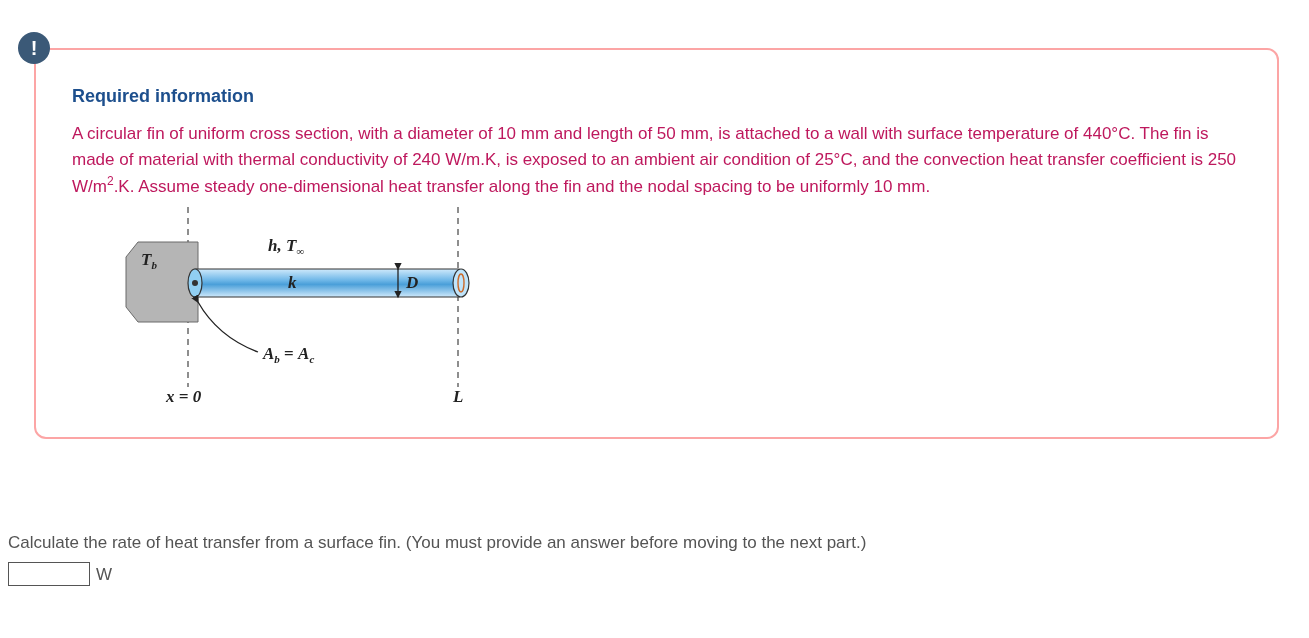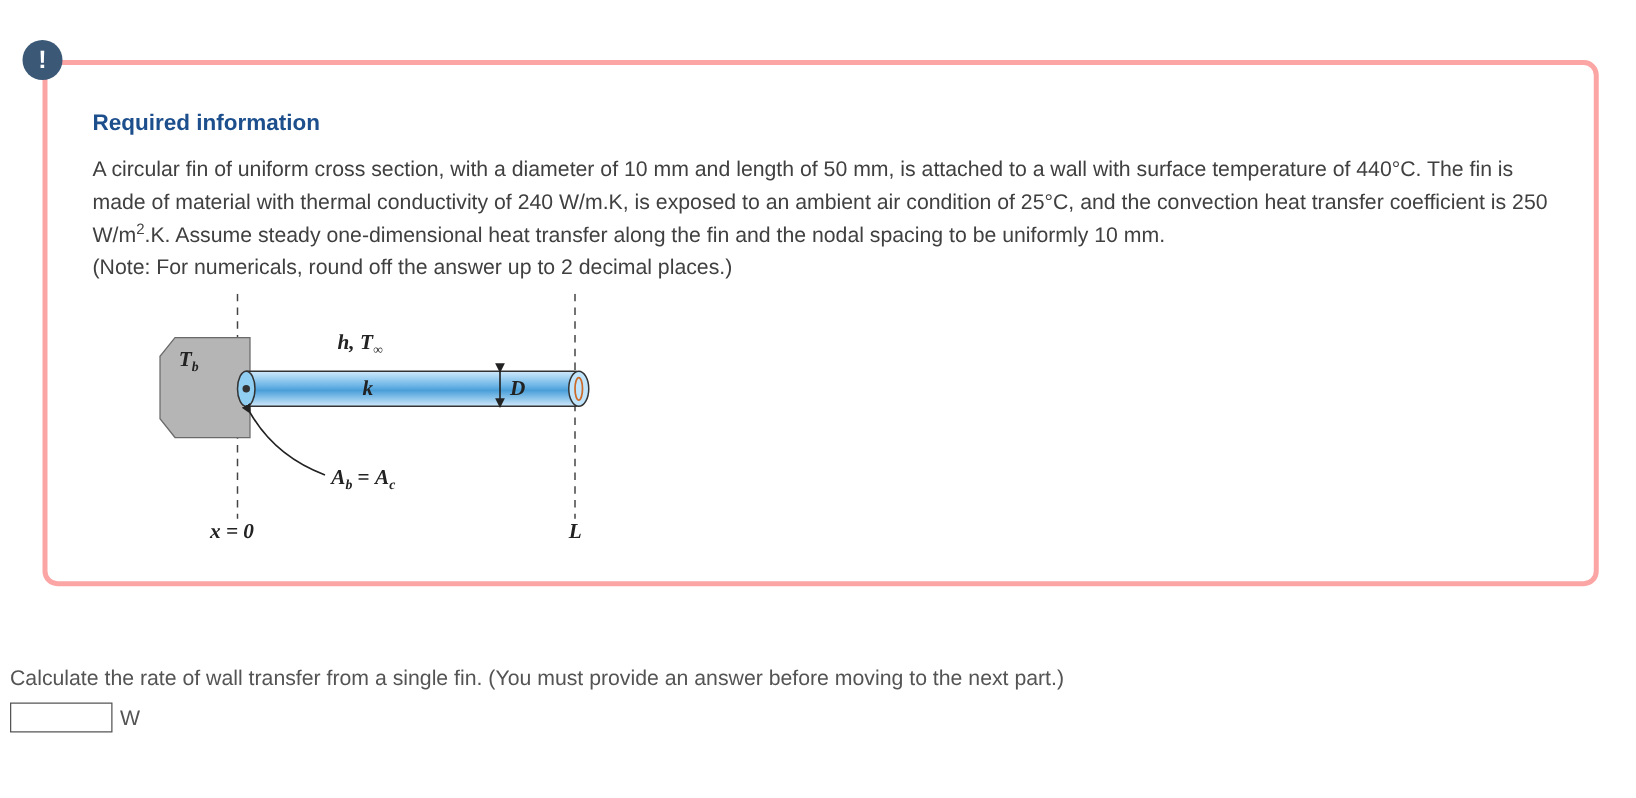--- a/index.html
+++ b/index.html
@@ -29,33 +29,33 @@
       display: flex;
       align-items: center;
       justify-content: center;
       z-index: 10;
     }
     .info-box {
       position: absolute;
       top: 48px;
       left: 34px;
       right: 30px;
-      border: 4px solid #fca5a5;
+      border: 2px solid #fca5a5;
       border-radius: 12px;
       padding: 36px 36px 30px 36px;
       background: #ffffff;
     }
     .section-title {
       color: #1d4f8d;
       font-weight: bold;
       font-size: 18px;
       margin-bottom: 14px;
     }
     .problem-text {
-      color: #404040;
+      color: #be185d;
       font-size: 17px;
       line-height: 1.5;
     }
     .problem-text sup {
       font-size: 12px;
       vertical-align: super;
     }
     .diagram-container {
       margin-top: 8px;
       margin-left: 26px;
@@ -126,21 +126,20 @@
 <body>
 
 <div class="callout-badge">
   <span>!</span>
 </div>
 
 <div class="info-box">
   <div class="section-title">Required information</div>
   <div class="problem-text">
     <span>A circular fin of uniform cross section, with a diameter of 10 mm and length of 50 mm, is attached to a wall with surface temperature of 440°C. The fin is made of material with thermal conductivity of 240 W/m.K, is exposed to an ambient air condition of 25°C, and the convection heat transfer coefficient is 250 W/m</span><sup>2</sup><span>.K. Assume steady one-dimensional heat transfer along the fin and the nodal spacing to be uniformly 10 mm.</span><br>
-    <span>(Note: For numericals, round off the answer up to 2 decimal places.)</span>
   </div>
 
   <div class="diagram-container">
     <svg width="400" height="200" viewBox="0 0 400 200">
       <defs>
         <linearGradient id="cylGrad" x1="0" y1="0" x2="0" y2="1">
           <stop offset="0%" stop-color="#cfe9fb"></stop>
           <stop offset="40%" stop-color="#6fb7e8"></stop>
           <stop offset="55%" stop-color="#4a9fd9"></stop>
           <stop offset="100%" stop-color="#cfe9fb"></stop>
@@ -184,18 +183,18 @@
       <text class="label-text" x="68" y="195" font-style="normal">
         <tspan font-style="italic">x = 0</tspan>
       </text>
 
       <text class="label-text" x="355" y="195">L</text>
     </svg>
   </div>
 </div>
 
 <div class="question-row">
-  <span>Calculate the rate of wall transfer from a single fin. (You must provide an answer before moving to the next part.)</span>
+  <span>Calculate the rate of heat transfer from a surface fin. (You must provide an answer before moving to the next part.)</span>
   <div class="answer-input-row">
     <input class="answer-input" type="text" style="">
     <span class="unit-label">W</span>
   </div>
 </div>
 
 </body></html>

